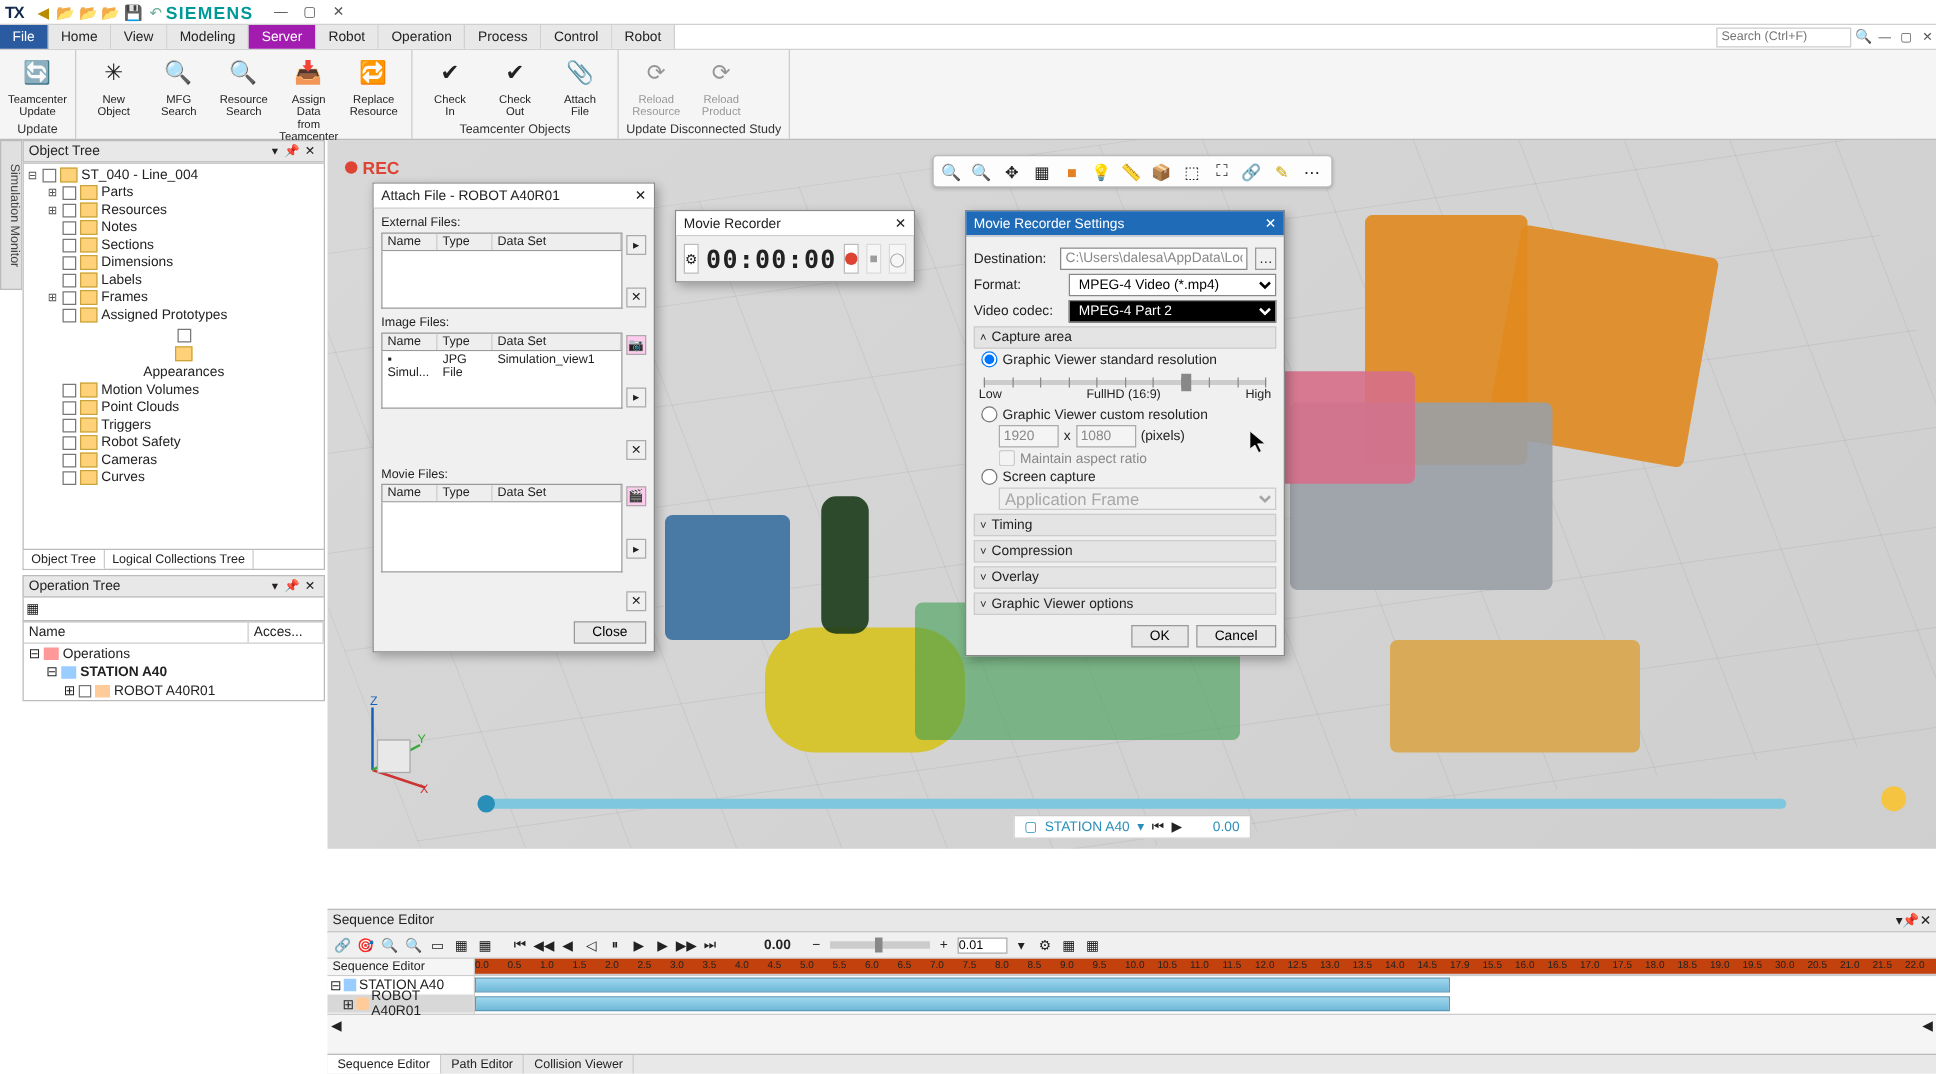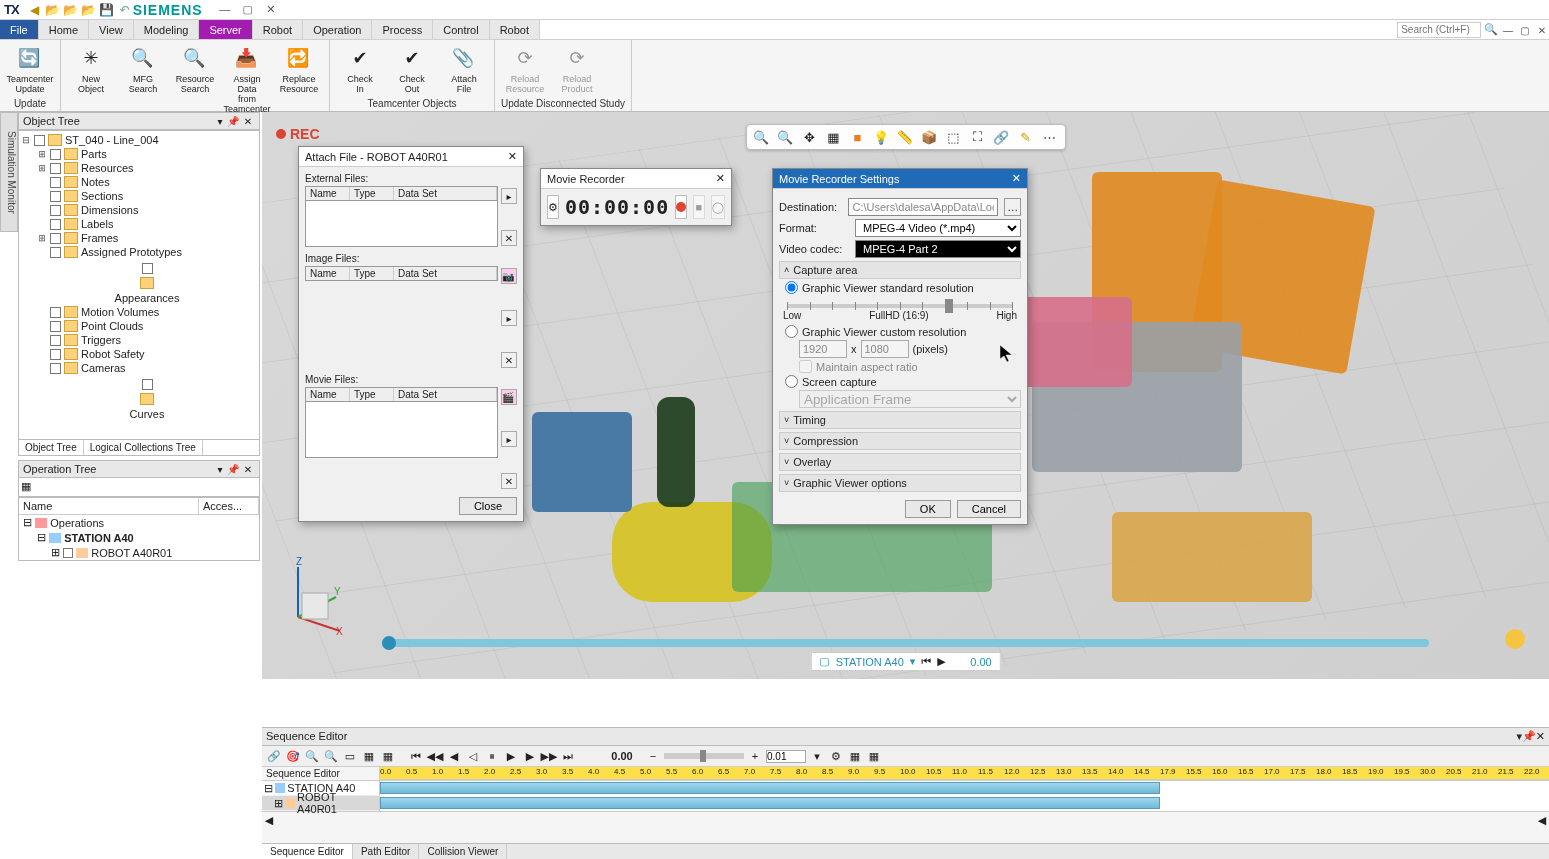--- a/index.html
+++ b/index.html
@@ -8,21 +8,21 @@
 .titlebar .tx-logo { font-weight: bold; font-size: 13px; color: #13294b; letter-spacing: -1px; }
 .titlebar .qa { display: flex; gap: 2px; margin-left: 8px; }
 .titlebar .qa span { width: 16px; height: 16px; display:inline-flex; align-items:center; justify-content:center; color:#b98c00; font-size:12px;}
 .titlebar .center { flex: 1; text-align: center; color:#888; font-size:10px;}
 .titlebar .siemens { color: #009999; font-weight: bold; font-size: 14px; letter-spacing: 1px; margin-right: 12px;}
 .titlebar .winbtns span { display:inline-block; width:20px; text-align:center; color:#555;}
 .menubar { height: 20px; background:#fff; display:flex; align-items:stretch; border-bottom:1px solid #d0d0d0;}
 .menubar .tab { padding: 2px 10px; background:#e8e8e8; border-right:1px solid #d0d0d0; display:flex; align-items:center;}
 .menubar .tab.active { background:#a21caf; color:#fff;}
 .menubar .search { margin-left:auto; display:flex; align-items:center;}
-.menubar .search input { width:84px; border:1px solid #ccc; height:16px; font-size:10px; padding:0 3px; color:#999;}
+.menubar .search input { width:108px; border:1px solid #ccc; height:16px; font-size:10px; padding:0 3px; color:#999;}
 .menubar .smallwin span { display:inline-block; width:14px; text-align:center; font-size:10px; color:#555;}
 .ribbon { height: 72px; background:#f5f5f5; border-bottom:1px solid #bbb; display:flex; }
 .ribbon .group { border-right:1px solid #ccc; padding:2px 6px; display:flex; flex-direction:column;}
 .ribbon .group .items { display:flex; gap:4px; flex:1;}
 .ribbon .group .label { text-align:center; font-size:10px; color:#333; padding-top:1px;}
 .rib-btn { display:flex; flex-direction:column; align-items:center; justify-content:flex-start; width:48px; padding-top:2px; cursor:pointer;}
 .rib-btn .icon { width:28px; height:28px; display:flex; align-items:center; justify-content:center; font-size:18px;}
 .rib-btn .txt { font-size:9px; text-align:center; line-height:10px; margin-top:2px;}
 .rib-btn.disabled { opacity:0.45;}
 
@@ -84,21 +84,21 @@
 .slider-track .ticks { position:absolute; inset:0; display:flex; justify-content:space-between;}
 .slider-track .ticks span { width:1px; height:8px; background:#888; margin-top:-2px;}
 .slider-track .thumb { position:absolute; top:-5px; width:8px; height:14px; background:#888; left:70%;}
 .slider-labels { display:flex; justify-content:space-between; font-size:10px; padding:0 4px; margin-bottom:4px;}
 .spin { width:48px; border:1px solid #aaa; height:18px; display:inline-flex; align-items:center; padding:0 3px; font-size:11px; color:#888; background:#f4f4f4;}
 .seq { position:absolute; left:262px; right:0; bottom:0; height:132px; background:#f5f5f5; border-top:1px solid #bbb;}
 .seq-head { background:#e8e8e8; padding:2px 4px; border-bottom:1px solid #bbb; display:flex;}
 .seq-head .spacer{flex:1;}
 .seq-toolbar { display:flex; gap:3px; padding:2px 4px; align-items:center; background:#f0f0f0; border-bottom:1px solid #ccc;}
 .seq-toolbar span { width:16px; height:16px; display:flex; align-items:center; justify-content:center; font-size:11px;}
-.seq-ruler { display:flex; font-size:8px; background:#fde047; border-bottom:1px solid #ccc; overflow:hidden; padding-left:118px;}
+.seq-ruler { display:flex; font-size:8px; background:#c2410c; border-bottom:1px solid #ccc; overflow:hidden; padding-left:118px;}
 .seq-ruler span { width:26px; flex:none;}
 .seq-body { display:flex; background:#fff;}
 .seq-left { width:118px; border-right:1px solid #ccc;}
 .seq-row { display:flex; align-items:center; gap:2px; padding:1px 2px; border-bottom:1px solid #eee; height:15px;}
 .gantt { flex:1; position:relative;}
 .gantt-bar { position:absolute; height:12px; top:1px; background:linear-gradient(#9fd7ef,#6fb9d8); border:1px solid #5a99b8;}
 .bottom-tabs { position:absolute; bottom:0; left:0; right:0; background:#e8e8e8; border-top:1px solid #bbb; display:flex;}
 .bottom-tabs div { padding:2px 8px; font-size:10px; border-right:1px solid #ccc;}
 .bottom-tabs div.active { background:#fff;}
 .cursor-arrow { position:absolute; width:12px; height:18px; pointer-events:none; z-index:999;}
@@ -309,21 +309,21 @@
           <span class="cb"></span>
           <span class="fico"></span>
           <span>Robot Safety</span>
         </div>
         <div class="tree-item" style="padding-left: 16px;">
           <span class="exp"> </span>
           <span class="cb"></span>
           <span class="fico"></span>
           <span>Cameras</span>
         </div>
-        <div class="tree-item" style="padding-left: 16px; flex-direction: column;">
+        <div class="tree-item" style="padding-left: 16px;">
           <span class="exp"> </span>
           <span class="cb"></span>
           <span class="fico"></span>
           <span>Curves</span>
         </div>
       </div>
     <div class="tree-tabs">
       <div class="active">Object Tree</div>
       <div>Logical Collections Tree</div>
     </div>
@@ -563,20 +563,27 @@
     </div>
 
     <div style="font-size:10px;margin:6px 0 2px;">Image Files:</div>
     <div style="display:flex;">
       <div style="flex:1;">
         <div class="filelist-hdr">
           <div style="width:44px;">Name</div>
           <div style="width:44px;">Type</div>
           <div style="flex:1;">Data Set</div>
         </div>
+        <div class="filelist">
+          <div class="filelist-row">
+            <div style="width:44px;">▪ <span>Simul...</span></div>
+            <div style="width:44px;">JPG File</div>
+            <div style="flex:1;">Simulation_view1</div>
+          </div>
+        </div>
       </div>
       <div class="side-icons">
         <span style="background:#fce;">📷</span>
         <span>▸</span>
         <span>✕</span>
       </div>
     </div>
 
     <div style="font-size:10px;margin:6px 0 2px;">Movie Files:</div>
     <div style="display:flex;">

